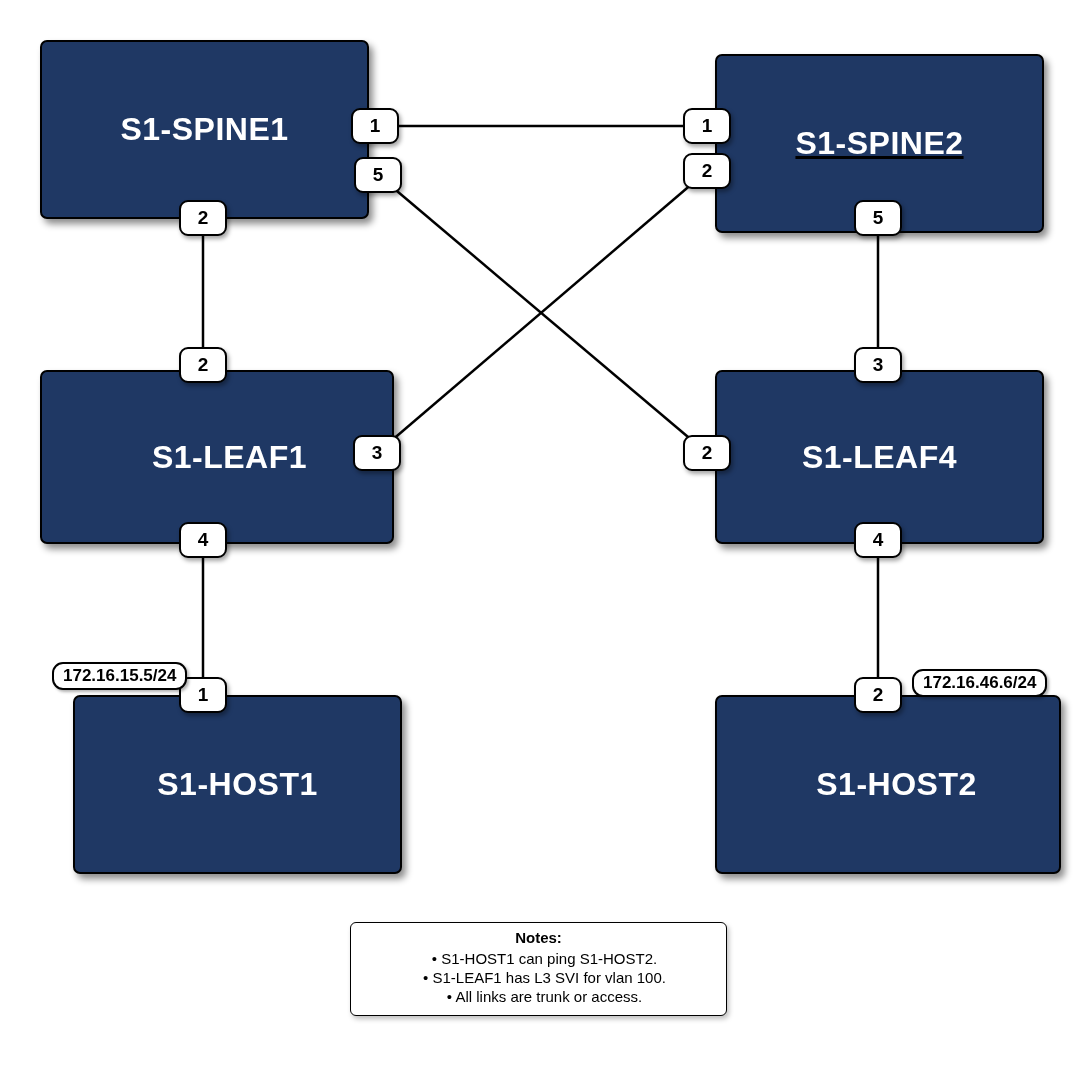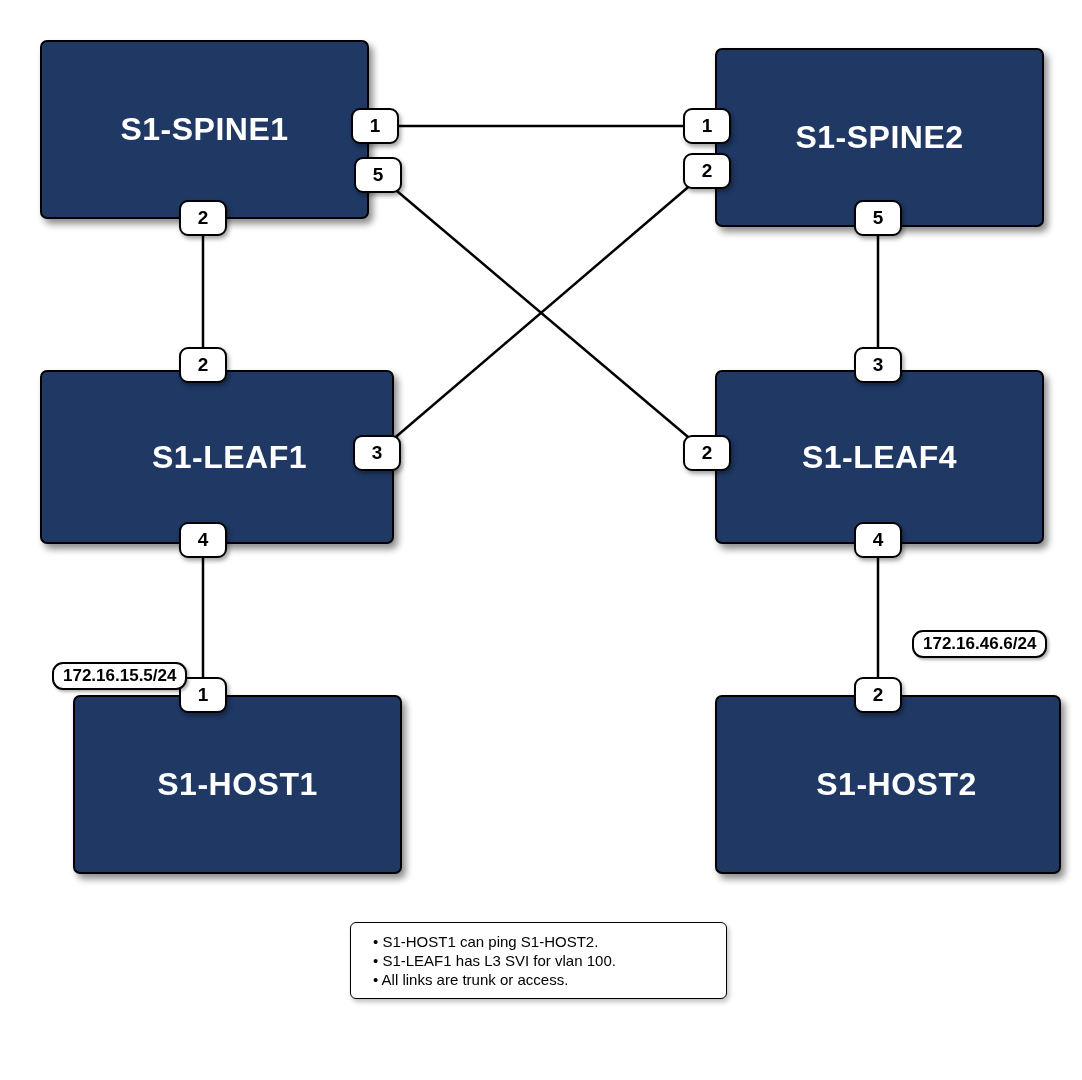--- a/index.html
+++ b/index.html
@@ -4,20 +4,21 @@
 <style>
   html, body { margin: 0; padding: 0; background: #ffffff; }
   body { font-family: "Liberation Sans", sans-serif; }
 
   .canvas {
     position: relative;
     width: 1082px;
     height: 1080px;
     background: #ffffff;
     overflow: hidden;
+    text-align: center;
   }
 
   svg.links {
     position: absolute;
     left: 0; top: 0;
     z-index: 1;
   }
   svg.links line {
     stroke: #000000;
     stroke-width: 2.5;
@@ -106,21 +107,21 @@
     <line x1="707" y1="171" x2="377" y2="453"></line>
     <line x1="203" y1="218" x2="203" y2="365"></line>
     <line x1="878" y1="218" x2="878" y2="365"></line>
     <line x1="203" y1="540" x2="203" y2="695"></line>
     <line x1="878" y1="540" x2="878" y2="695"></line>
   </svg>
 
   <div class="node" style="left:40px; top:40px; width:325px; height:175px;">
     <span class="node-label">S1-SPINE1</span>
   </div>
-  <div class="node" style="left:715px; top:48px; width:325px; height:175px;">
+  <div class="node" style="left:715px; top:54px; width:325px; height:175px;text-decoration:underline;">
     <span class="node-label">S1-SPINE2</span>
   </div>
   <div class="node" style="left:40px; top:370px; width:325px; height:170px;padding-left:25px;">
     <span class="node-label">S1-LEAF1</span>
   </div>
   <div class="node" style="left:715px; top:370px; width:325px; height:170px;">
     <span class="node-label">S1-LEAF4</span>
   </div>
   <div class="node" style="left:40px; top:695px; width:325px; height:175px;margin-left:33px;">
     <span class="node-label">S1-HOST1</span>
@@ -142,23 +143,24 @@
   <div class="port" style="left:179px; top:522px;">4</div>
 
   <div class="port" style="left:854px; top:347px;">3</div>
   <div class="port" style="left:683px; top:435px;">2</div>
   <div class="port" style="left:854px; top:522px;">4</div>
 
   <div class="port" style="left:179px; top:677px;">1</div>
   <div class="port" style="left:854px; top:677px;">2</div>
 
   <div class="ip-label" style="left:52px; top:662px;">172.16.15.5/24</div>
-  <div class="ip-label" style="left:912px; top:630px;">172.16.46.6/24</div>
+  <div class="ip-label" style="left:912px; top:669px;">172.16.46.6/24</div>
 
   <div class="notes">
+    <div class="notes-title">Notes:</div>
     <ul>
       <li>S1-HOST1 can ping S1-HOST2.</li>
       <li>S1-LEAF1 has L3 SVI for vlan 100.</li>
       <li>All links are trunk or access.</li>
     </ul>
   </div>
 
 </div>
 
 </body></html>

